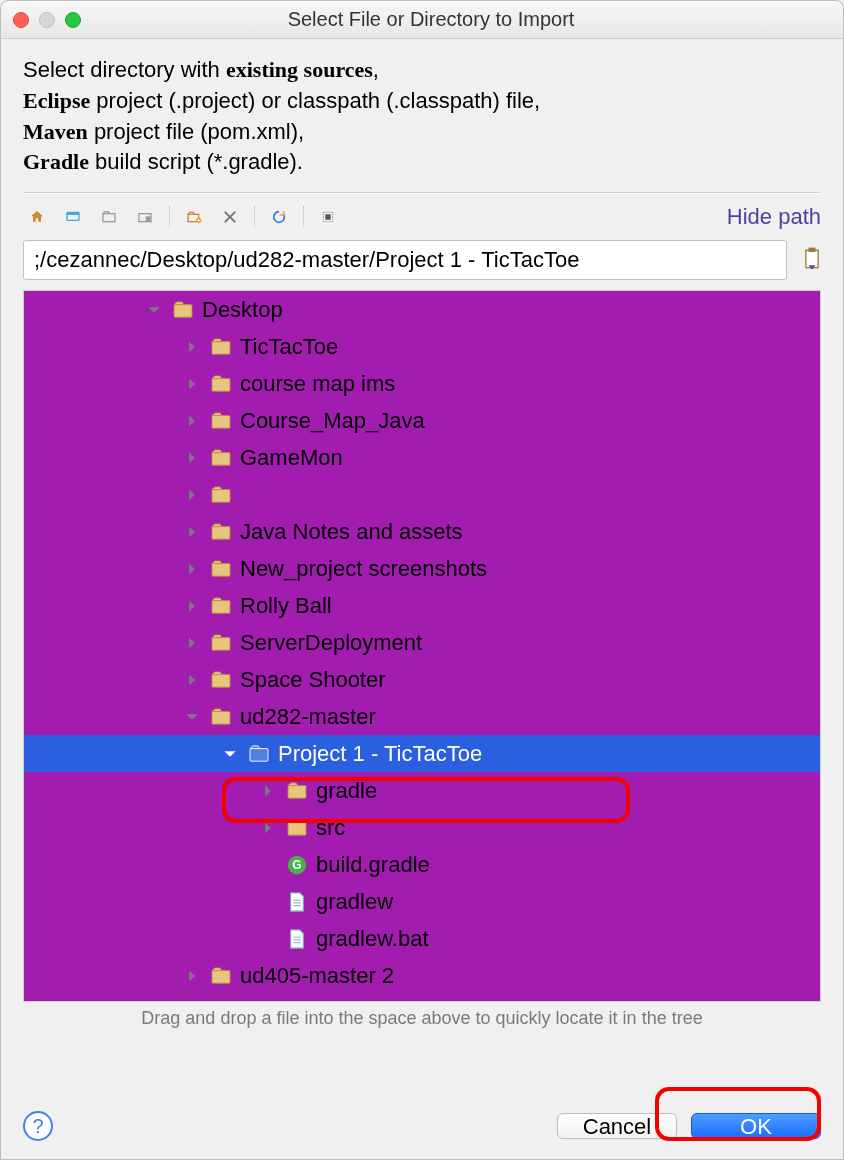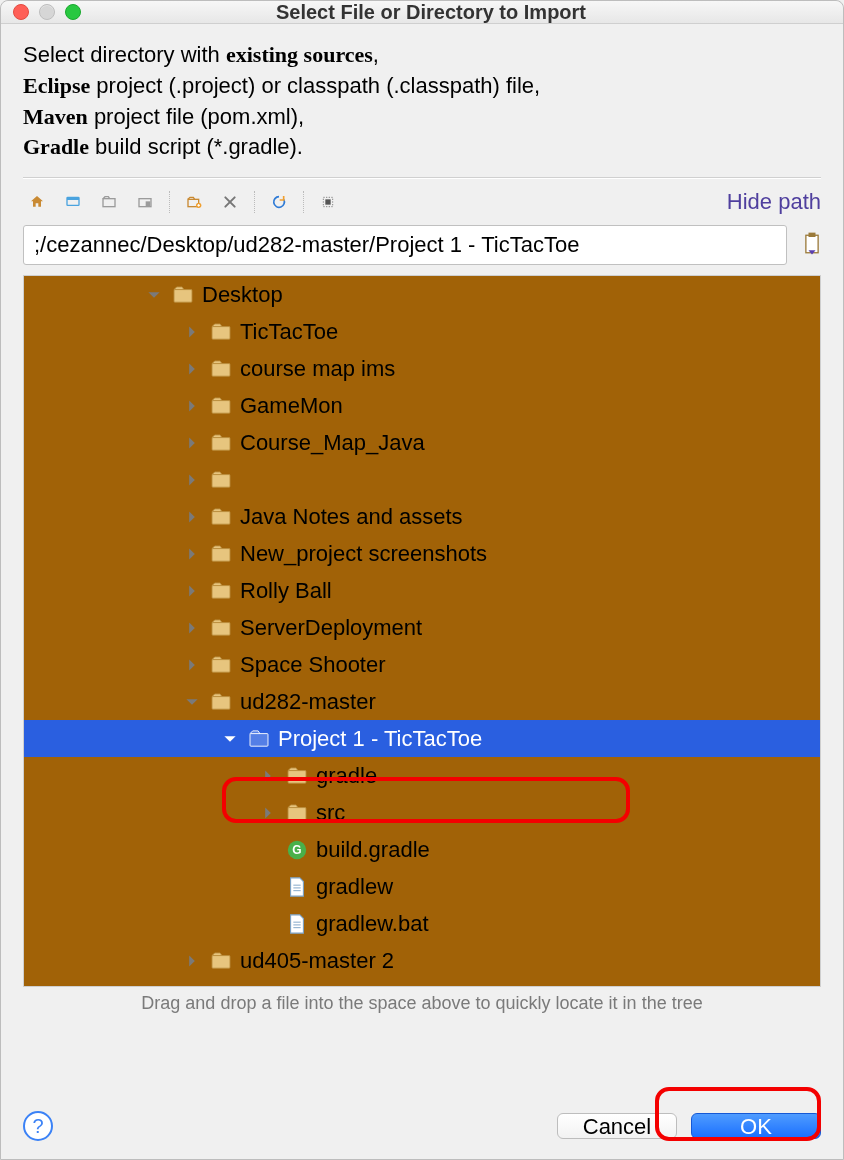--- a/index.html
+++ b/index.html
@@ -12,28 +12,27 @@
     overflow: hidden;
     font-size: 22px;
     color: #000;
     border: 1px solid #bdbdbd;
     border-radius: 8px 8px 0 0;
     position: relative;
   }
 
   
   .titlebar {
-    height: 23px;
+    height: 38px;
     background: linear-gradient(#f7f7f7, #e7e7e7);
     border-bottom: 1px solid #cfcfcf;
     display: flex;
     align-items: center;
     padding: 0 12px;
     border-radius: 8px 8px 0 0;
-    font-weight: bold;
   }
   .traffic-light { width: 16px; height: 16px; border-radius: 50%; margin-right: 10px; display:inline-block; }
   .tl-close { background:#ff5f57; border:1px solid #e24b41; }
   .tl-min   { background:#d6d6d6; border:1px solid #bdbdbd; box-shadow: inset 0 1px 0 #fff5; }
   .tl-max   { background:#28c840; border:1px solid #1aa82e; }
   .title-text { flex:1; text-align:center; font-size:20px; color:#333; margin-right:60px; }
 
   
   .instructions { padding: 16px 22px 8px 22px; font-size: 22px; line-height: 1.4; }
   .instructions b { font-weight:600;font-family:Liberation Serif, serif; }
@@ -57,21 +56,21 @@
   .path-row { display:flex; align-items:center; gap:8px; padding:0 22px 10px 22px; }
   .path-input {
     flex:1; height:40px; border:1px solid #c0c0c0; border-radius:3px;
     background:#fff; padding:0 10px; font-size:22px; color:#000;
   }
   .history-btn { width:26px; height:34px; background:transparent; border:none; }
   .history-btn svg { width:22px; height:28px; }
 
   
   .tree-panel {
-    margin:0 22px; background:#a16207; border:1px solid #cfcfcf; height:712px;
+    margin:0 22px; background:#a21caf; border:1px solid #cfcfcf; height:712px;
     overflow:auto; font-size:22px;
   }
   .tree-row {
     display:flex; align-items:center; height:37px; white-space:nowrap; padding-right:8px;
   }
   .tree-row .disclosure {
     width:20px; height:20px; display:flex; align-items:center; justify-content:center;
     color:#7a7a7a; margin-right:6px;
   }
   .tree-row.selected {
@@ -257,36 +256,36 @@
         <svg width="14" height="14" viewBox="0 0 10 10">
           <path d="M3 1l4 4-4 4z" fill="#7a7a7a"></path>
         </svg>
       </span>
       <span class="icon-slot">
         <svg class="folder-icon" width="22" height="18" viewBox="0 0 24 20">
           <path d="M2 4l3-3h6l2 3" fill="#e7c57e" stroke="#b88a3a" stroke-width="1"></path>
           <rect x="2" y="4" width="20" height="14" rx="1" fill="#e7c57e" stroke="#b88a3a" stroke-width="1"></rect>
         </svg>
       </span>
+      <span class="label">Course_Map_Java</span>
+    </div>
+    <div class="tree-row">
+      <span class="indent" style="width: 158px;"></span>
+      <span class="disclosure">
+        <svg width="14" height="14" viewBox="0 0 10 10">
+          <path d="M3 1l4 4-4 4z" fill="#7a7a7a"></path>
+        </svg>
+      </span>
+      <span class="icon-slot">
+        <svg class="folder-icon" width="22" height="18" viewBox="0 0 24 20">
+          <path d="M2 4l3-3h6l2 3" fill="#e7c57e" stroke="#b88a3a" stroke-width="1"></path>
+          <rect x="2" y="4" width="20" height="14" rx="1" fill="#e7c57e" stroke="#b88a3a" stroke-width="1"></rect>
+        </svg>
+      </span>
       <span class="label">GameMon</span>
-    </div>
-    <div class="tree-row">
-      <span class="indent" style="width: 158px;"></span>
-      <span class="disclosure">
-        <svg width="14" height="14" viewBox="0 0 10 10">
-          <path d="M3 1l4 4-4 4z" fill="#7a7a7a"></path>
-        </svg>
-      </span>
-      <span class="icon-slot">
-        <svg class="folder-icon" width="22" height="18" viewBox="0 0 24 20">
-          <path d="M2 4l3-3h6l2 3" fill="#e7c57e" stroke="#b88a3a" stroke-width="1"></path>
-          <rect x="2" y="4" width="20" height="14" rx="1" fill="#e7c57e" stroke="#b88a3a" stroke-width="1"></rect>
-        </svg>
-      </span>
-      <span class="label">Course_Map_Java</span>
     </div>
     <div class="tree-row">
       <span class="indent" style="width: 158px;"></span>
       <span class="disclosure">
         <svg width="14" height="14" viewBox="0 0 10 10">
           <path d="M3 1l4 4-4 4z" fill="#7a7a7a"></path>
         </svg>
       </span>
       <span class="icon-slot">
         <svg class="folder-icon" width="22" height="18" viewBox="0 0 24 20">

